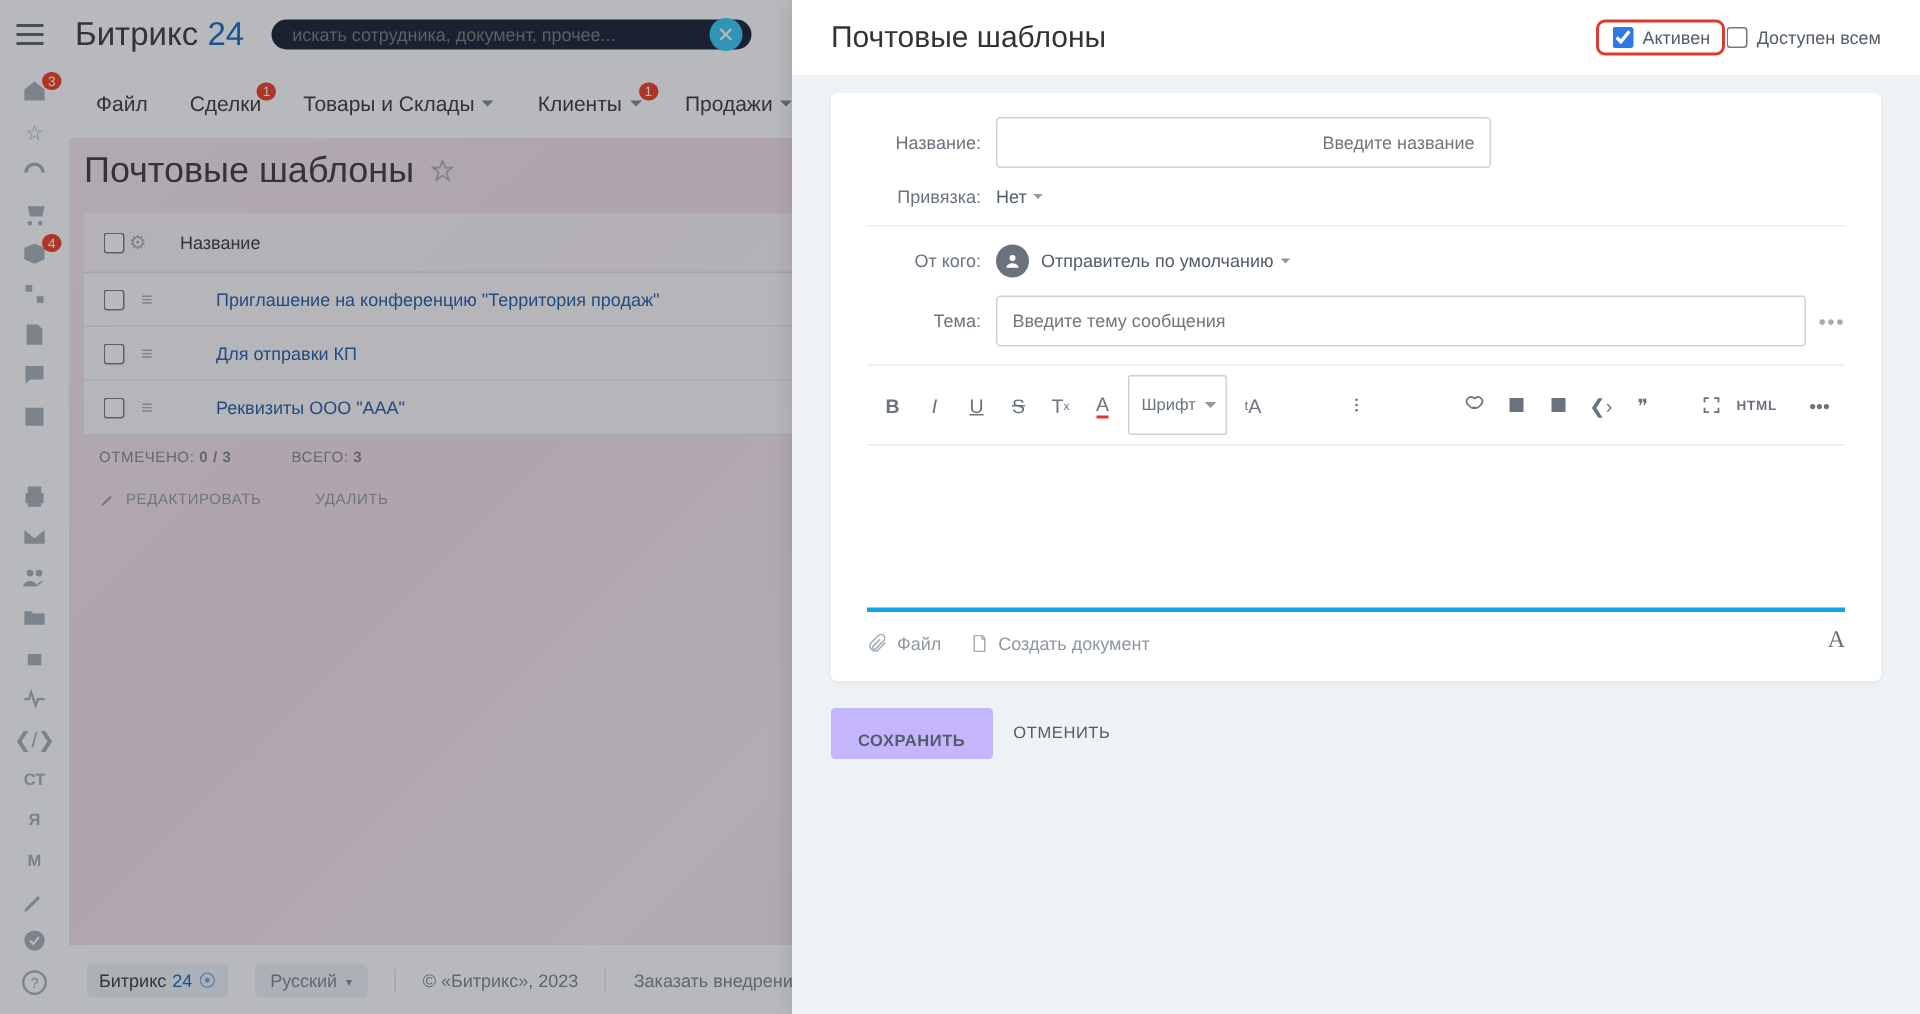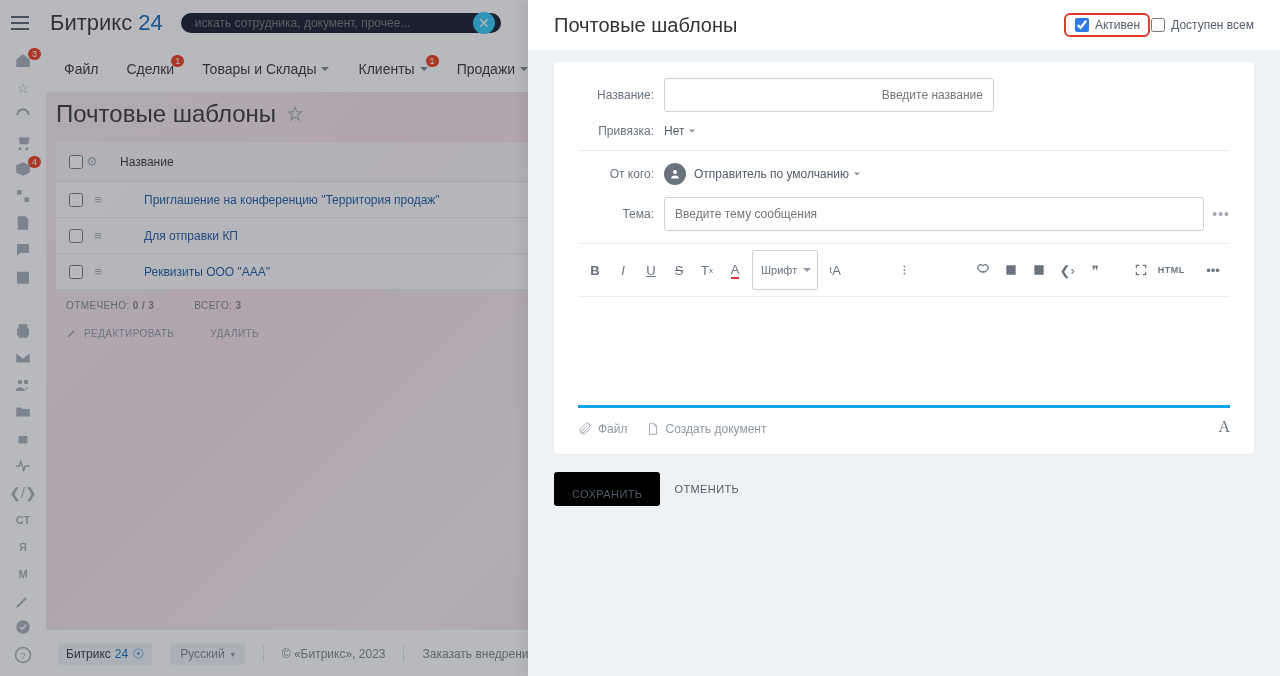--- a/index.html
+++ b/index.html
@@ -93,21 +93,21 @@
 .etoolbar .right { margin-left: auto; }
 
 .editor-body { height: 108px; }
 .editor-foot { display: flex; align-items: flex-end; gap: 18px; border-top: 3px solid #0ea5e9; padding-top: 10px; font-size: 12px; color: #8f98a3; }
 .editor-foot .fitem { display: flex; align-items: center; gap: 6px; cursor: pointer; }
 .editor-foot .fitem svg { width: 14px; height: 14px; fill: #a4acb5; }
 .editor-foot .aa { margin-left: auto; font-size: 16px; font-family: Georgia, serif; color: #6a737d; cursor: pointer; }
 
 
 .panel-btns { display: flex; align-items: center; gap: 14px; padding: 6px 26px; }
-.btn-save { background: #000000; color: #535c69; border: none; height: 34px; padding: 16px 18px; border-radius: 3px; font-size: 11px; letter-spacing: 0.4px; cursor: pointer; }
+.btn-save { background: #c4b5fd; color: #535c69; border: none; height: 34px; padding: 16px 18px; border-radius: 3px; font-size: 11px; letter-spacing: 0.4px; cursor: pointer; font-weight: bold; }
 .btn-cancel { background: transparent; border: none; color: #535c69; font-size: 11px; letter-spacing: 0.4px; cursor: pointer; }
 
 input[type=checkbox].row-cb { width: 14px; height: 14px; }
 </style>
 </head>
 <body>
 
 <div class="topbar">
   <div class="burger">
       <span></span>

